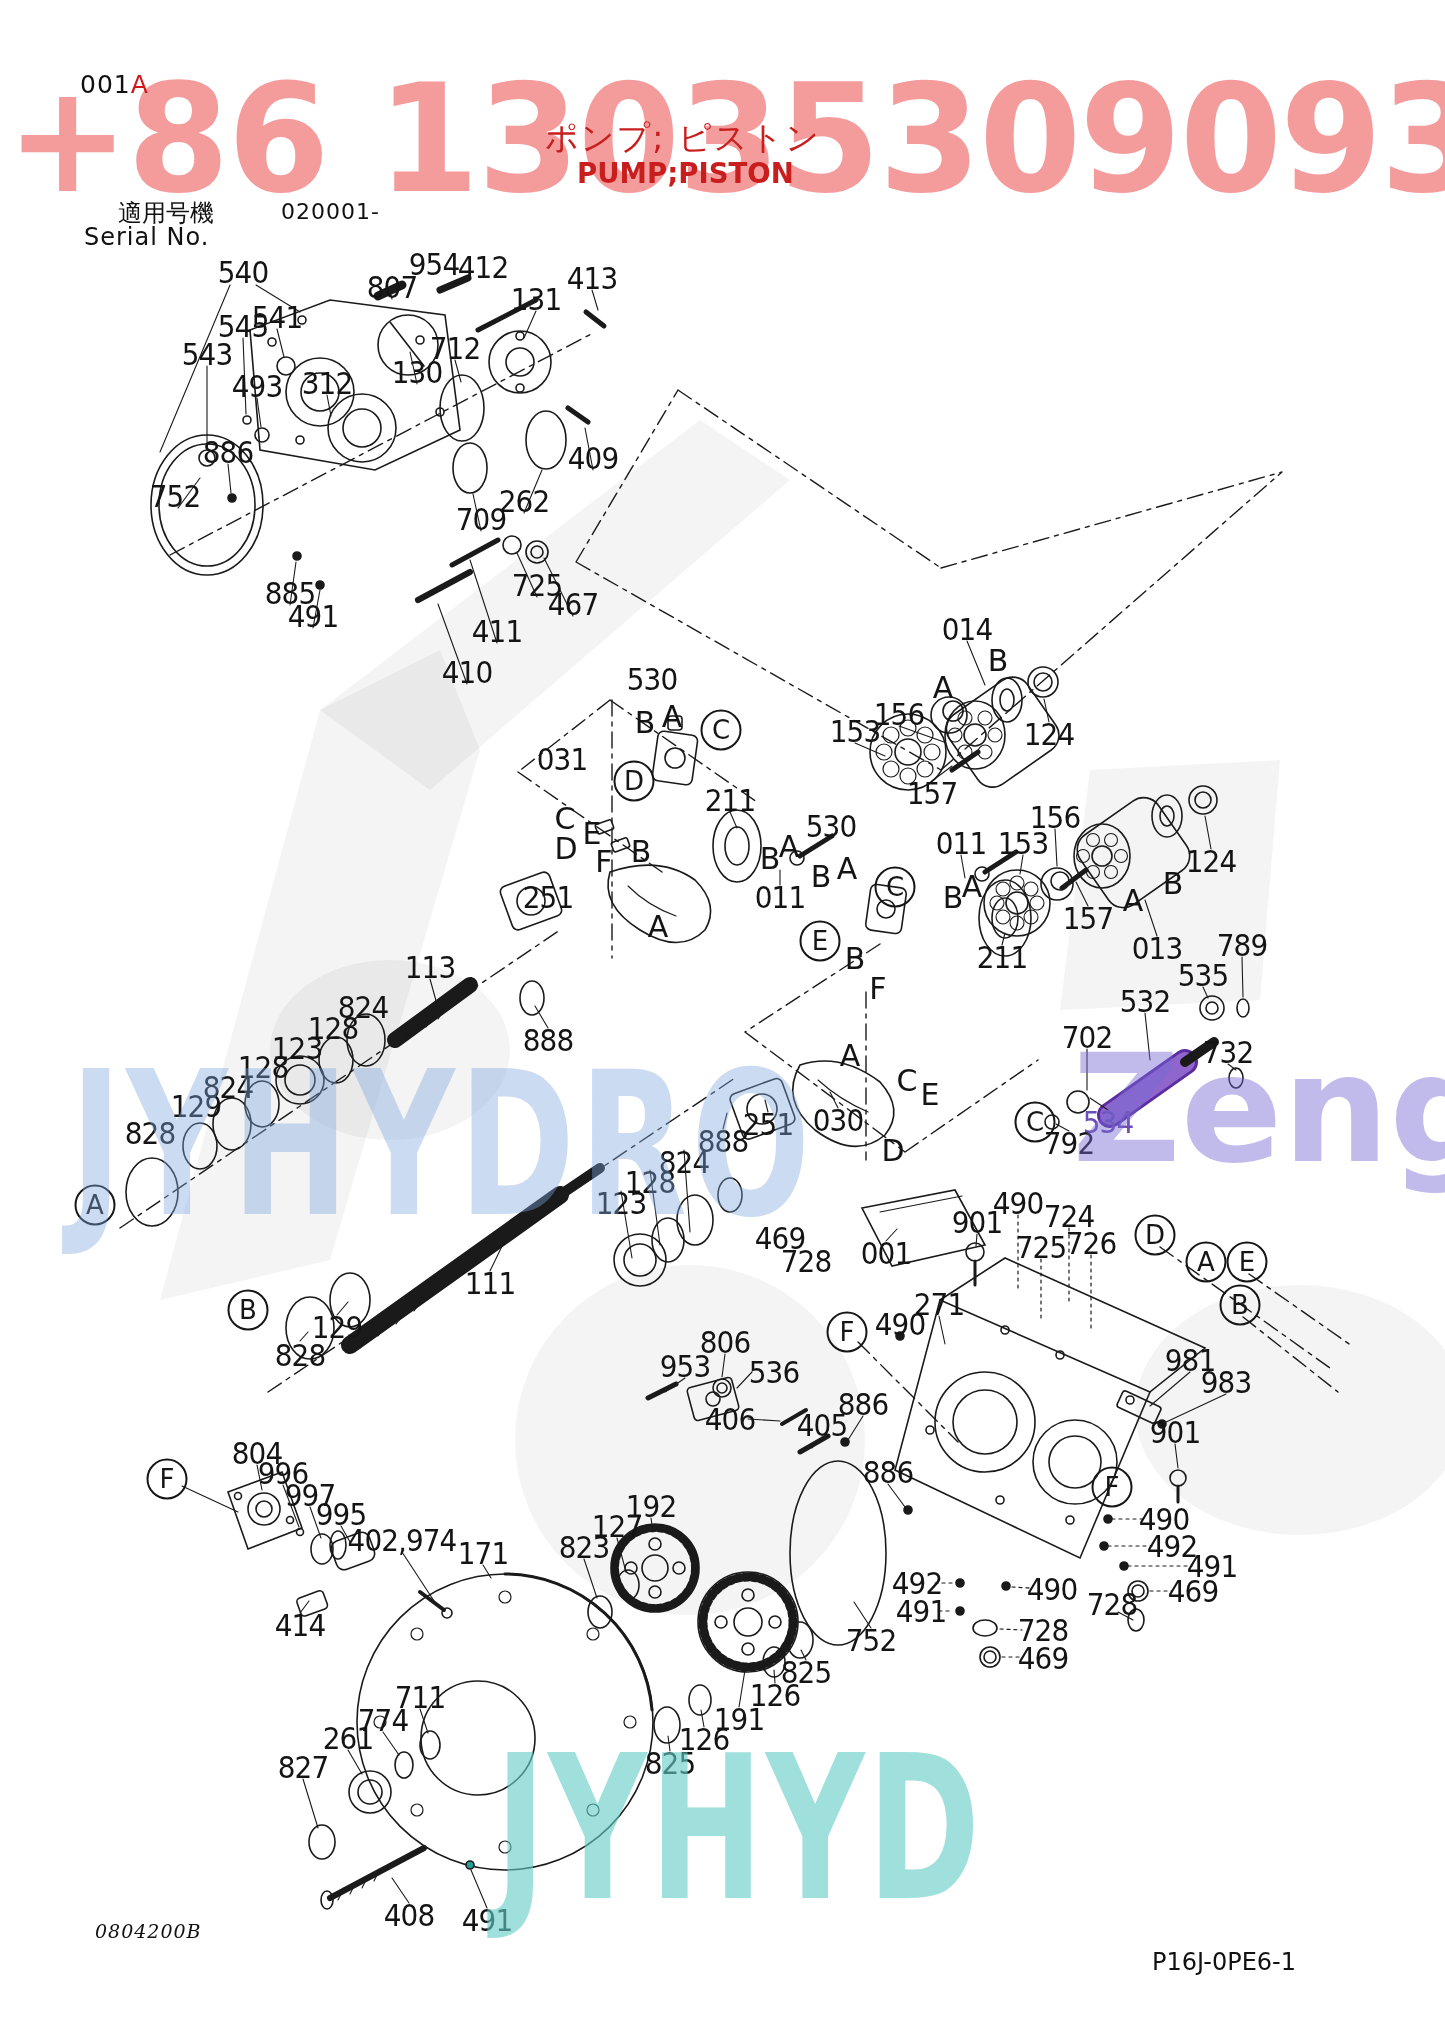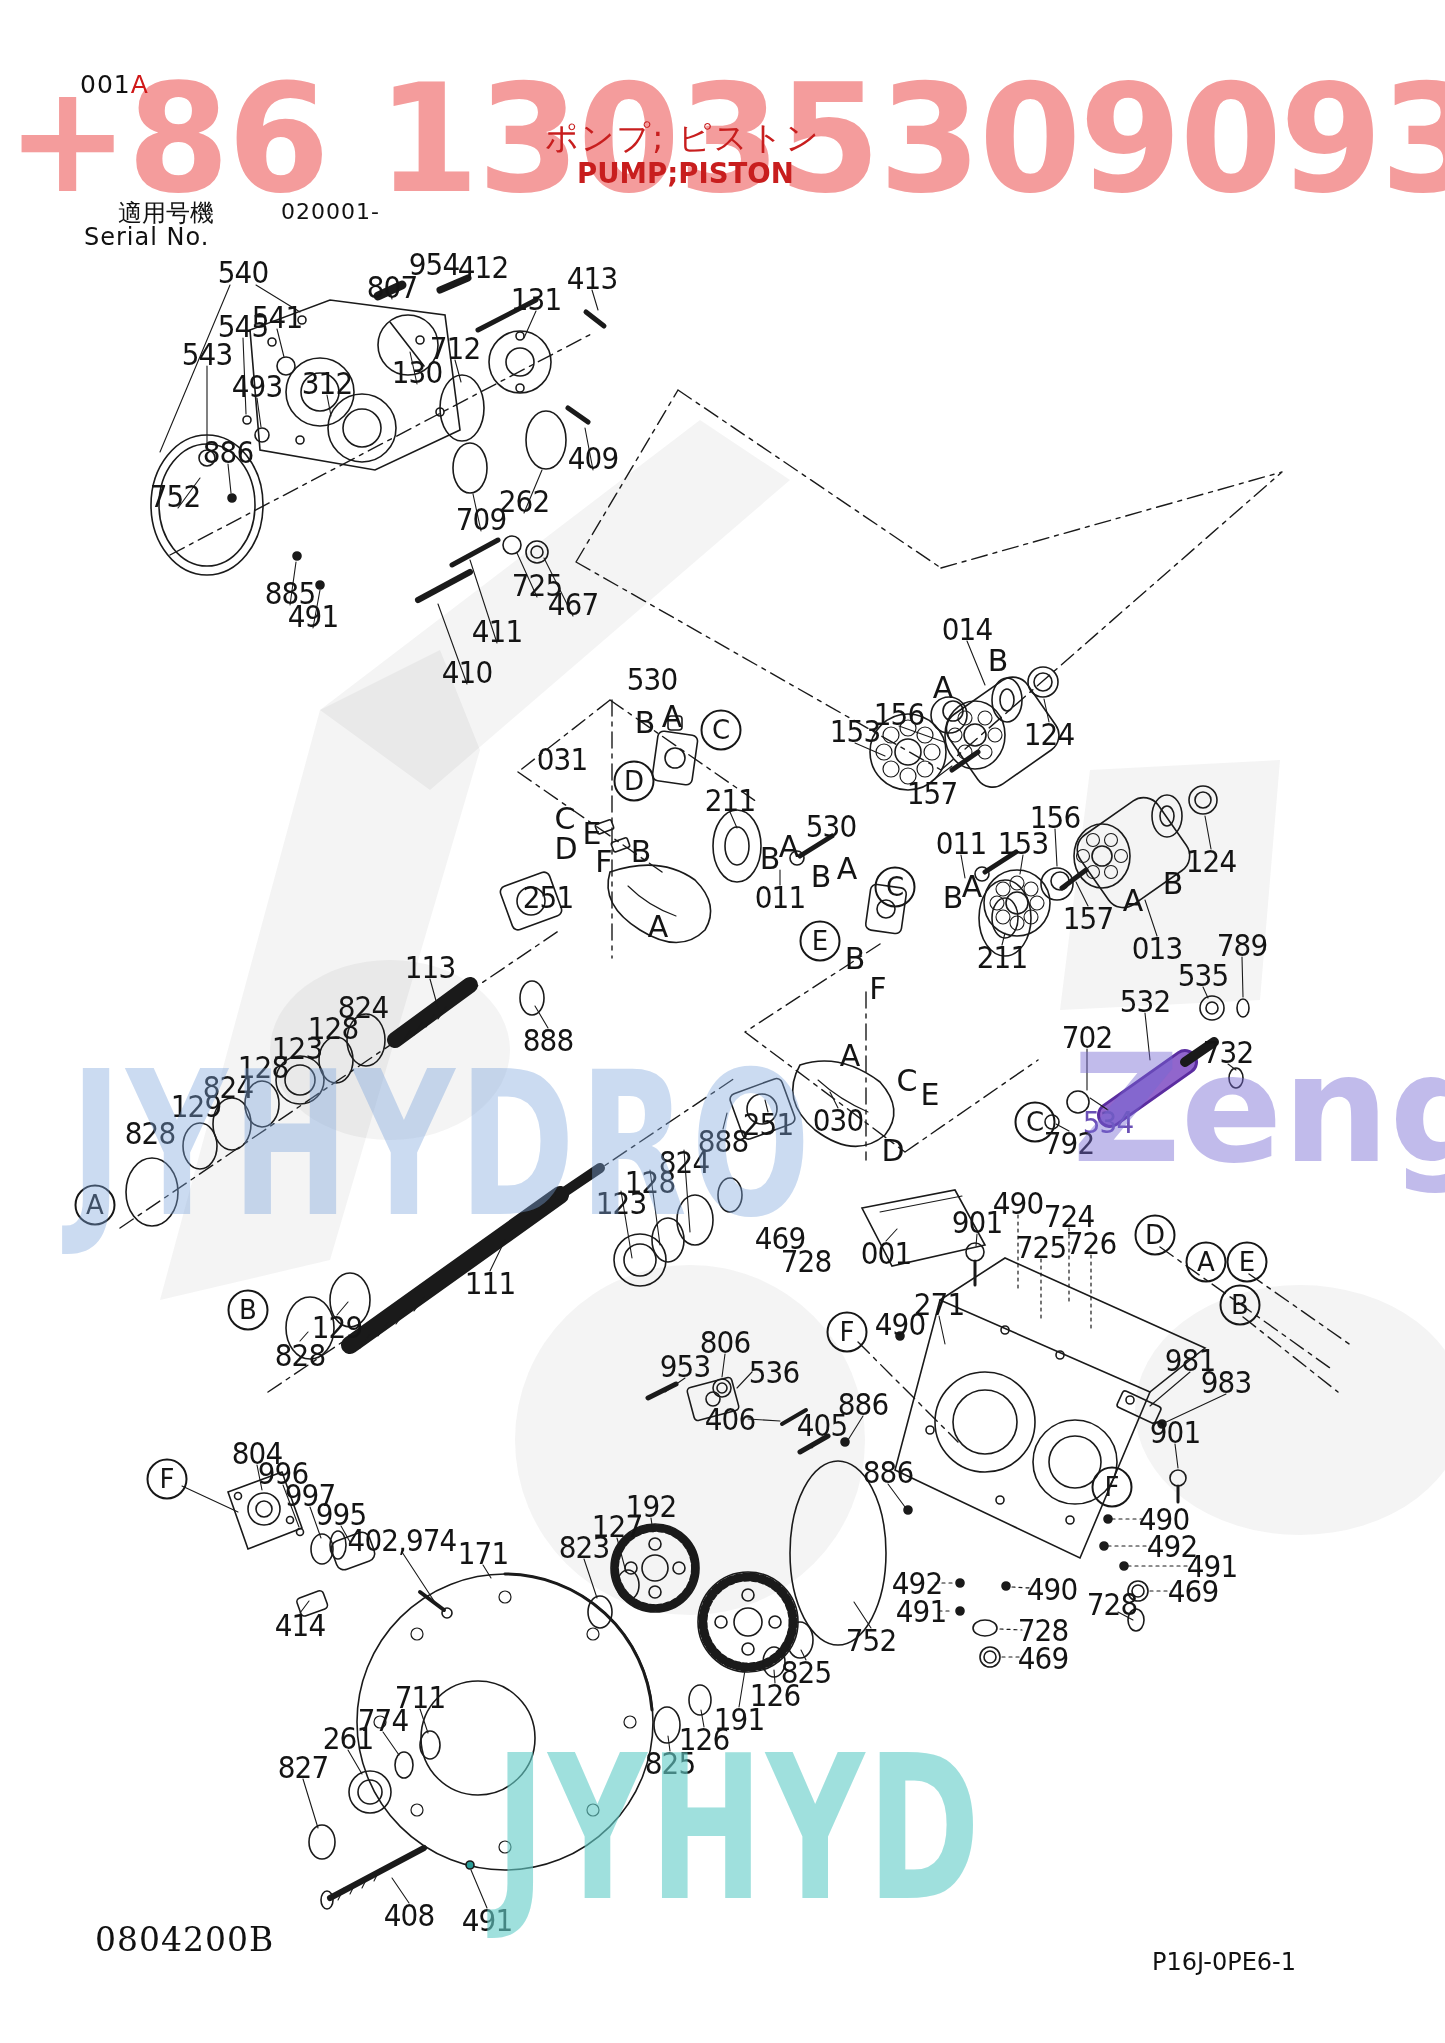--- a/index.html
+++ b/index.html
@@ -23,21 +23,21 @@
   .serial-val{left:238px;top:199px;font-size:22px;letter-spacing:1px;margin-left:43px;}
   .serial-en{left:84px;top:223px;font-size:24px;letter-spacing:1px;}
   .wm{position:absolute;z-index:6;pointer-events:none;white-space:nowrap;font-weight:700;}
   .wm-phone{left:6px;top:52px;font-size:150px;color:#f49c9c;z-index:4;letter-spacing:-2px;transform:scaleX(.98);transform-origin:left;}
   .wm-mid{left:70px;top:1028px;font-size:200px;color:rgba(125,165,220,.40);transform:scaleX(.70);transform-origin:left;letter-spacing:6px;}
   .wm-zeng{left:1072px;top:1022px;font-size:150px;color:rgba(118,104,210,.45);}
   .wm-bottom{left:495px;top:1712px;font-size:200px;color:rgba(100,205,200,.62);transform:scaleX(.68);transform-origin:left;letter-spacing:4px;}
   .wm-ghost{position:absolute;left:600px;top:745px;z-index:1;font-size:160px;font-weight:700;
             color:rgba(40,40,40,.08);font-style:italic;letter-spacing:8px;}
   .ftr{position:absolute;z-index:5;color:#111;}
-  .ftr-left{left:95px;top:1920px;font-size:33px;font-family:"DejaVu Serif",serif;letter-spacing:1px;}
+  .ftr-left{left:95px;top:1920px;font-size:19px;font-style:italic;font-family:"DejaVu Serif",serif;letter-spacing:1px;}
   .ftr-right{left:1152px;top:1948px;font-size:24px;letter-spacing:0;}
 </style>
 </head>
 <body>
 
 <div class="page">
 
   <svg class="ghost" width="1445" height="2043" viewBox="0 0 1445 2043">
     <g fill="rgba(30,30,30,0.05)" stroke="none">
       <polygon points="160,1300 320,710 440,650 480,750 330,1260"></polygon>

